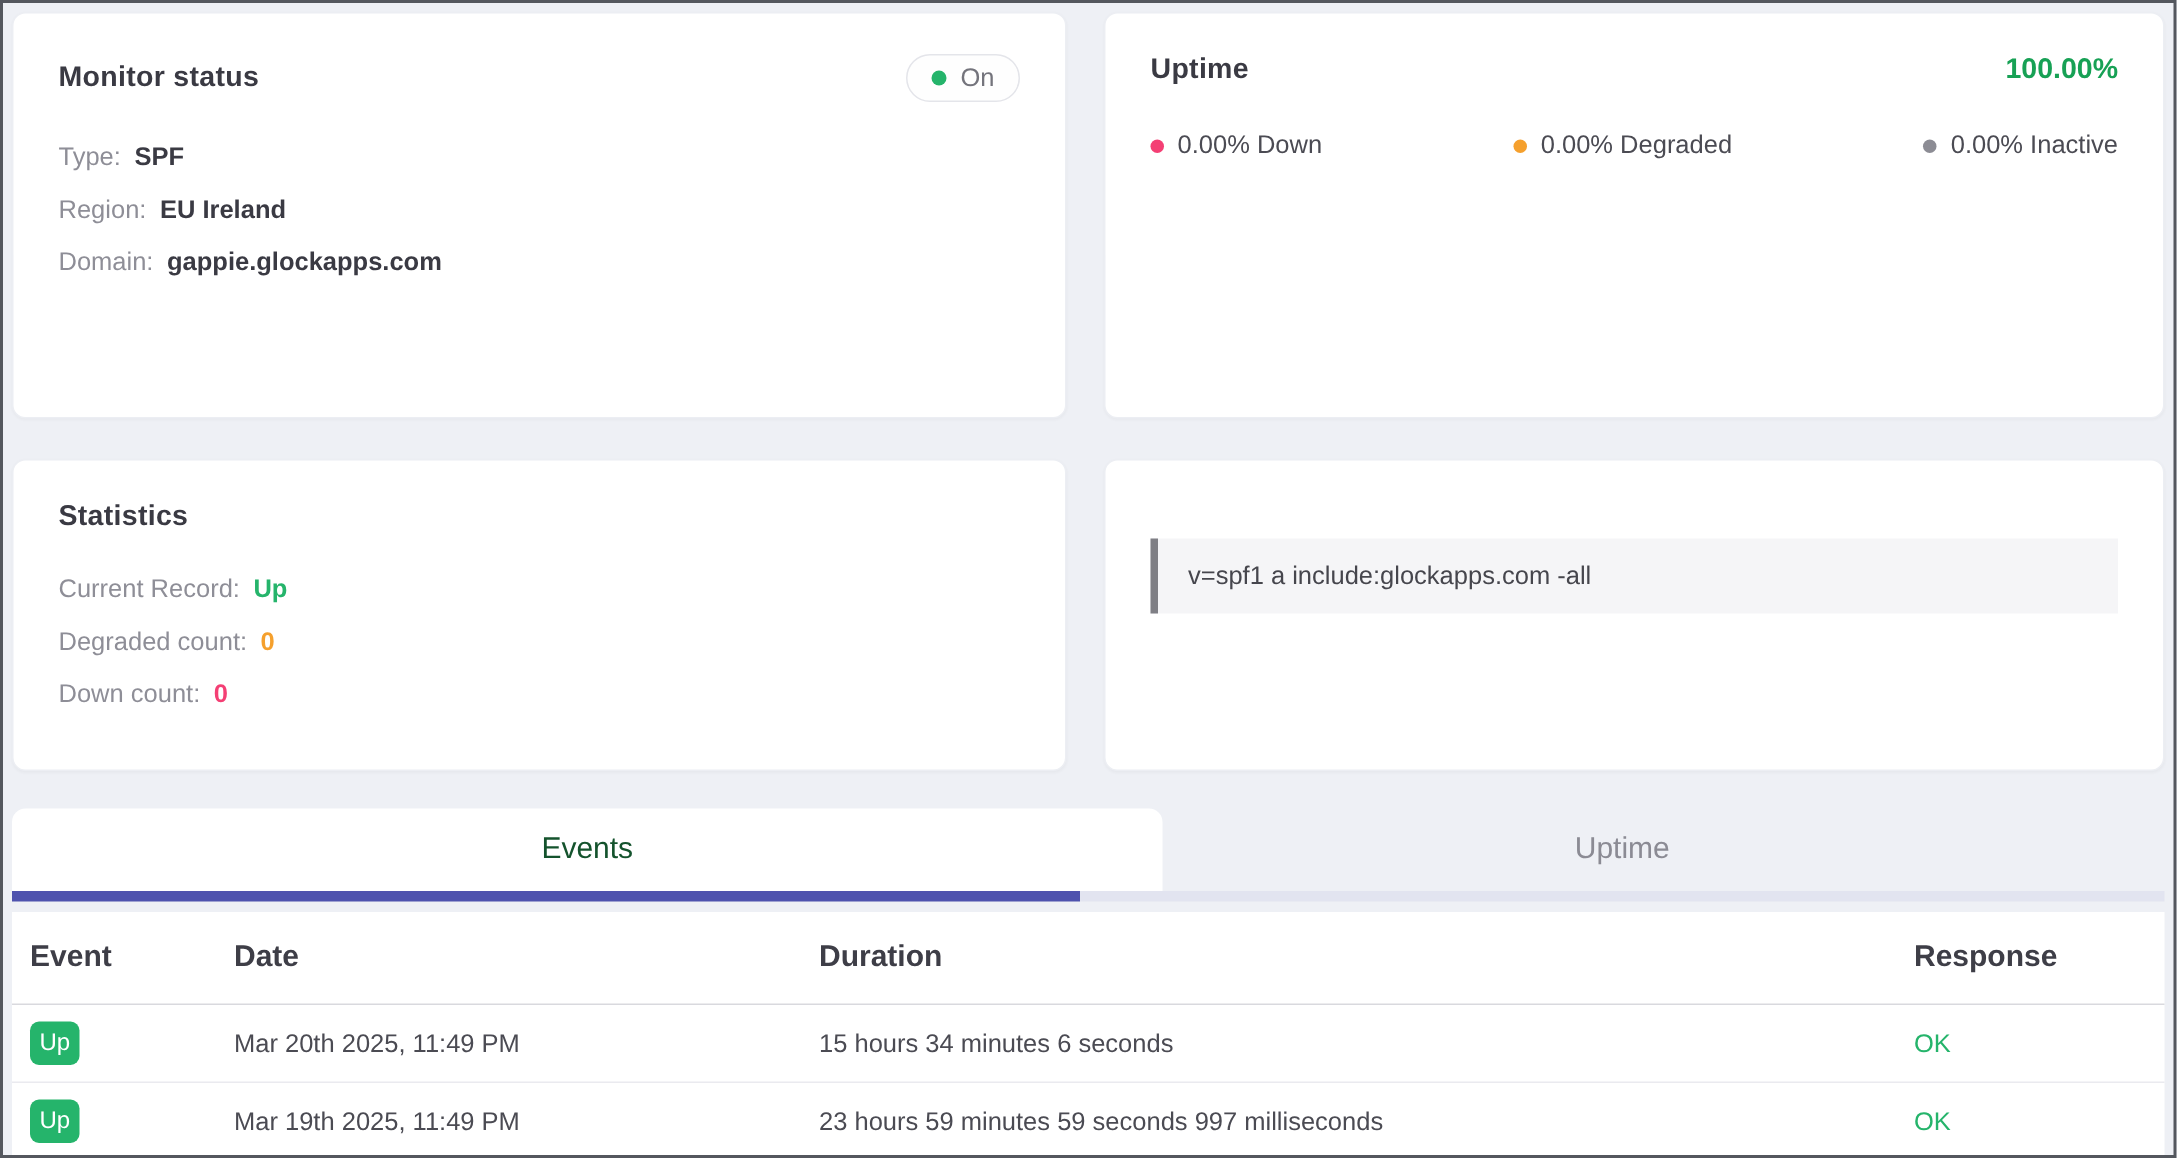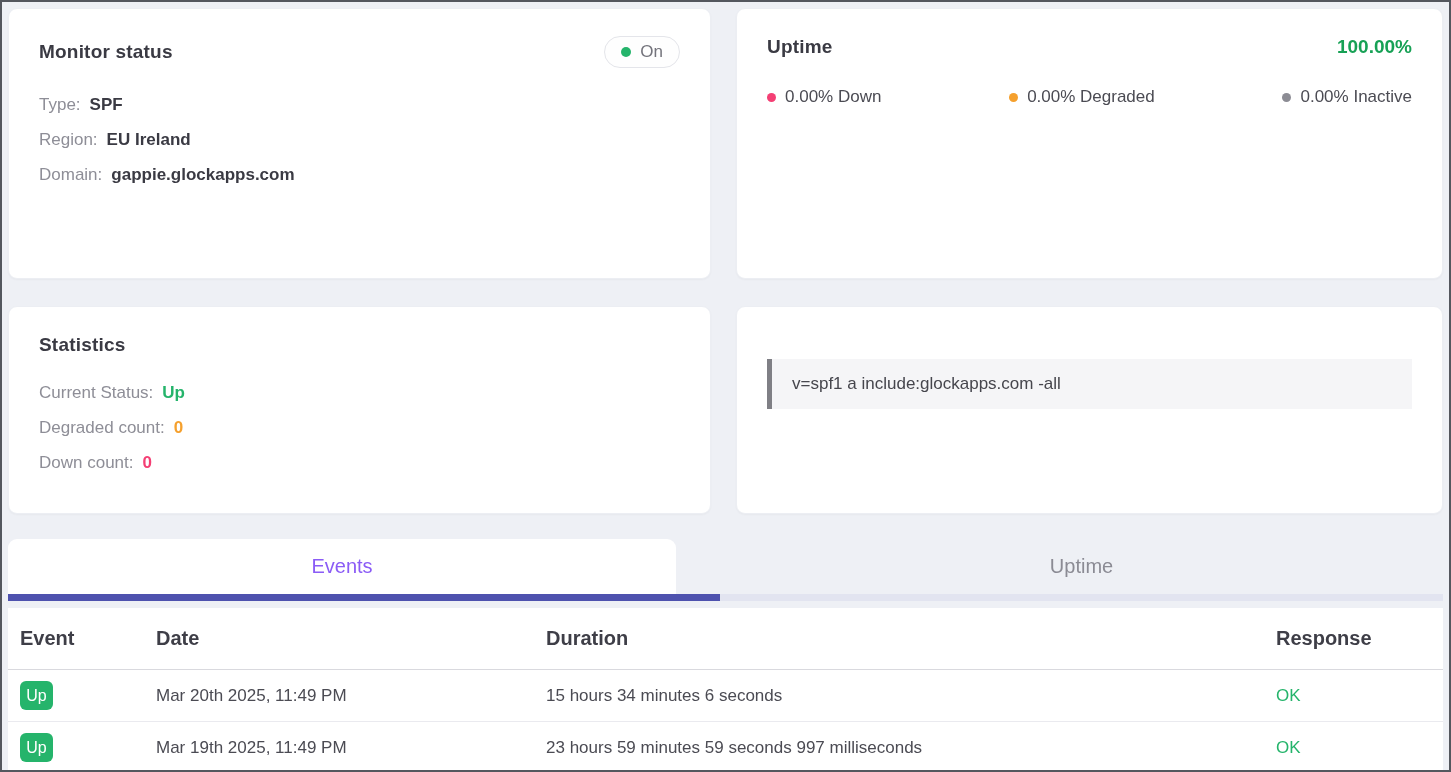--- a/index.html
+++ b/index.html
@@ -61,21 +61,21 @@
     margin-top:25px; background:#f5f5f7; border-left:5px solid #7f7f85;
     height:50px; display:flex; align-items:center; padding-left:20px;
     font-size:17px; color:#46464d;
   }
 
   .tabs-row{position:absolute; left:6px; top:537px; width:1435px; height:62px;}
   .tab{
     position:absolute; top:0; height:55px; display:flex; align-items:center;
     justify-content:center; font-size:20px; cursor:pointer;
   }
-  .tab-events{left:0; width:668px; background:#fff; border-radius:9px 9px 0 0; color:#8b5cf6;}
+  .tab-events{left:0; width:767px; background:#fff; border-radius:9px 9px 0 0; color:#14532d;}
   .tab-history{left:712px; width:723px; color:#8b8b94;}
   .tab-underline-active{position:absolute; left:0; top:55px; width:712px; height:7px; background:var(--indigo);}
   .tab-underline-rest{position:absolute; left:712px; top:55px; width:723px; height:7px; background:#e2e4f0;}
 
   .events-table{
     position:absolute; left:6px; top:606px; width:1435px; height:162px;
     background:#fff;
   }
   .trow{
     display:grid; grid-template-columns:136px 390px 730px 1fr;
@@ -138,21 +138,21 @@
         <span class="dot-sm dot-gray"></span>
         <span>0.00% Inactive</span>
       </div>
     </div>
   </div>
 
   <div class="card card-stats">
     <div class="card-title">Statistics</div>
     <div class="fields">
       <div class="field">
-        <span class="field-label">Current Status:</span>
+        <span class="field-label">Current Record:</span>
         <span class="val-green">Up</span>
       </div>
       <div class="field">
         <span class="field-label">Degraded count:</span>
         <span class="val-orange">0</span>
       </div>
       <div class="field">
         <span class="field-label">Down count:</span>
         <span class="val-pink">0</span>
       </div>

